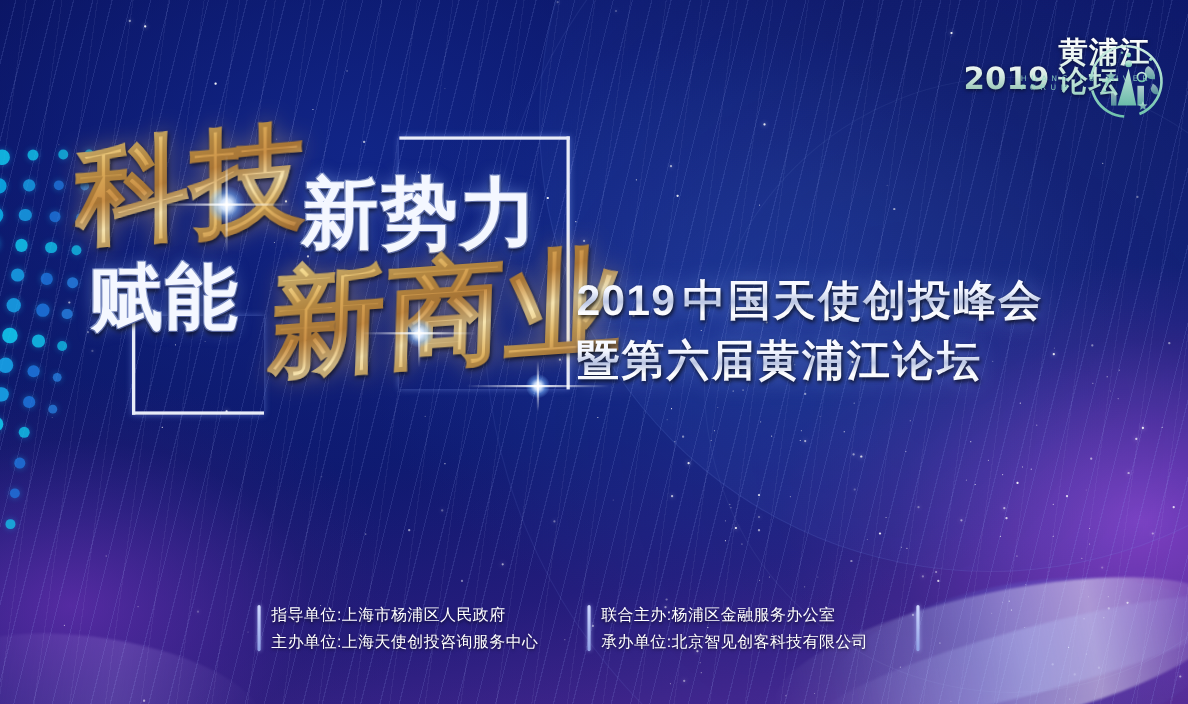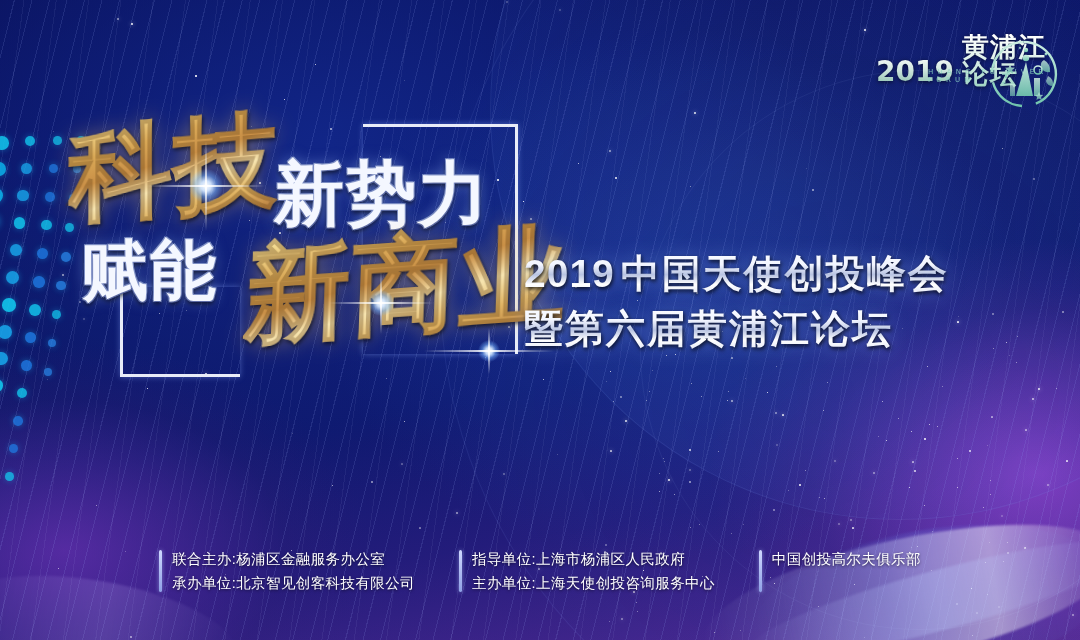--- a/index.html
+++ b/index.html
@@ -480,32 +480,31 @@
     <div class="sub-line">暨第六届黄浦江论坛</div>
   </div>
 
   <div class="place-wrap">
   </div>
 
   <div class="footer" id="footer">
       <div class="fcol">
         <div class="fbar" style="height: 42px;"></div>
         <div class="flines">
+          <div class="fline">指导单位:上海市杨浦区人民政府</div>
+          <div class="fline">主办单位:上海天使创投咨询服务中心</div>
+        </div>
+      </div>
+      <div class="fcol">
+        <div class="fbar" style="height: 42px;"></div>
+        <div class="flines">
           <div class="fline">联合主办:杨浦区金融服务办公室</div>
           <div class="fline">承办单位:北京智见创客科技有限公司</div>
         </div>
       </div>
       <div class="fcol">
         <div class="fbar" style="height: 42px;"></div>
         <div class="flines">
-          <div class="fline">指导单位:上海市杨浦区人民政府</div>
-          <div class="fline">主办单位:上海天使创投咨询服务中心</div>
         </div>
       </div>
-      <div class="fcol">
-        <div class="fbar" style="height: 42px;"></div>
-        <div class="flines">
-          <div class="fline" style="text-align: center;">中国创投高尔夫俱乐部</div>
-        </div>
-      </div>
     </div>
 
 </div>
 
 </body></html>

